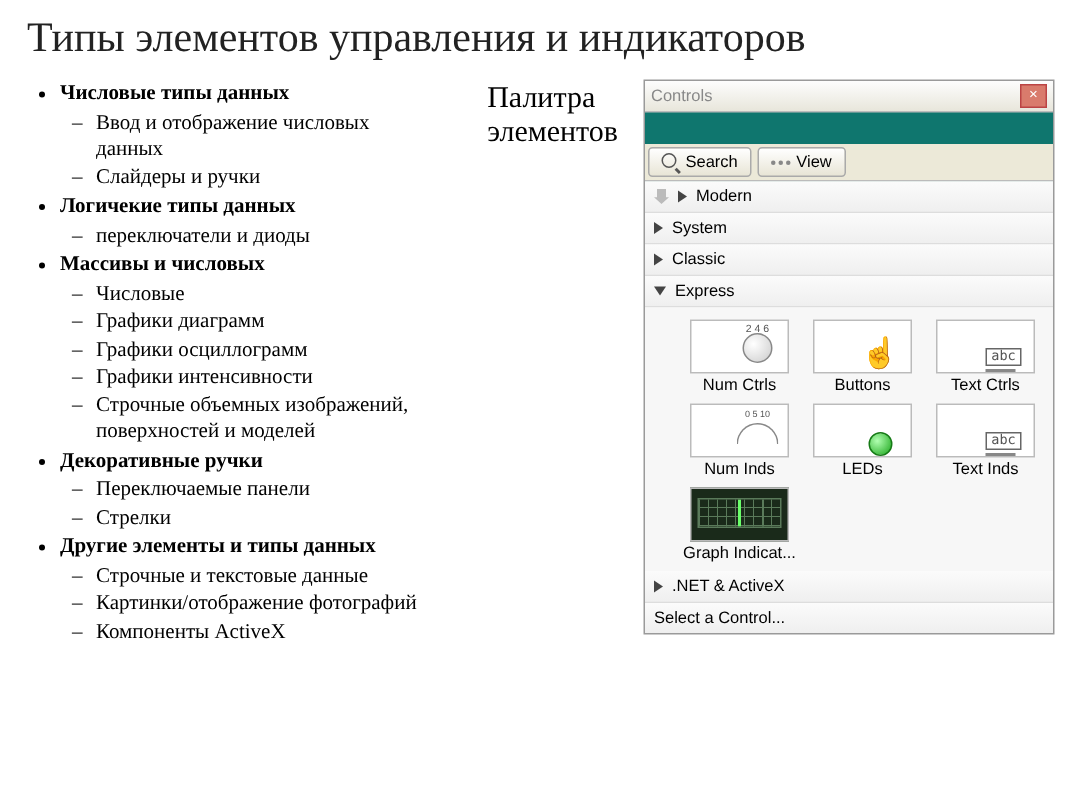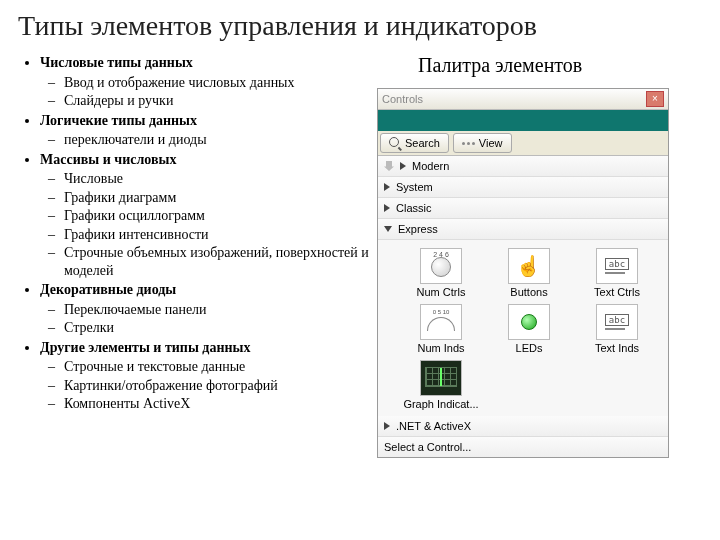--- a/index.html
+++ b/index.html
@@ -55,21 +55,21 @@
     margin-bottom: 1px;
   }
   .left > ul > li > ul > li::before {
     content: "–";
     position: absolute;
     left: -16px;
   }
   .right {
     flex: 1;
     display: flex;
-    flex-direction: column;
+    flex-direction: row;
     align-items: flex-start;
   }
   .right-title {
     font-size: 20px;
     font-weight: 400;
     margin: 0 0 12px 40px;
   }
   
   .palette {
     width: 290px;
@@ -150,24 +150,25 @@
     display: flex;
     flex-direction: column;
     align-items: center;
     width: 82px;
     padding: 2px 0;
   }
   .pic {
     width: 40px; height: 34px;
     border: 1px solid #bbb;
     background: #fff;
-    display: flex; align-items: center; justify-content: center;
+    display: flex; align-items: flex-end; justify-content: center;
     font-size: 9px;
     color: #555;
     position: relative;
+    padding-left: 24px;
   }
   .plabel {
     margin-top: 2px;
     font-size: 11px;
     text-align: center;
   }
   
   .ic-knob::before{
     content:""; position:absolute; width:18px; height:18px;
     border:1px solid #888; border-radius:50%; bottom:6px;
@@ -255,21 +256,21 @@
           <span class="cat">Массивы и числовых</span>
           <ul>
             <li>Числовые</li>
             <li>Графики диаграмм</li>
             <li>Графики осциллограмм</li>
             <li>Графики интенсивности</li>
             <li>Строчные объемных изображений, поверхностей и моделей</li>
           </ul>
         </li>
         <li>
-          <span class="cat">Декоративные диоды</span>
+          <span class="cat">Декоративные ручки</span>
           <ul>
             <li>Переключаемые панели</li>
             <li>Стрелки</li>
           </ul>
         </li>
         <li>
           <span class="cat">Другие элементы и типы данных</span>
           <ul>
             <li>Строчные и текстовые  данные</li>
             <li>Картинки/отображение фотографий</li>

